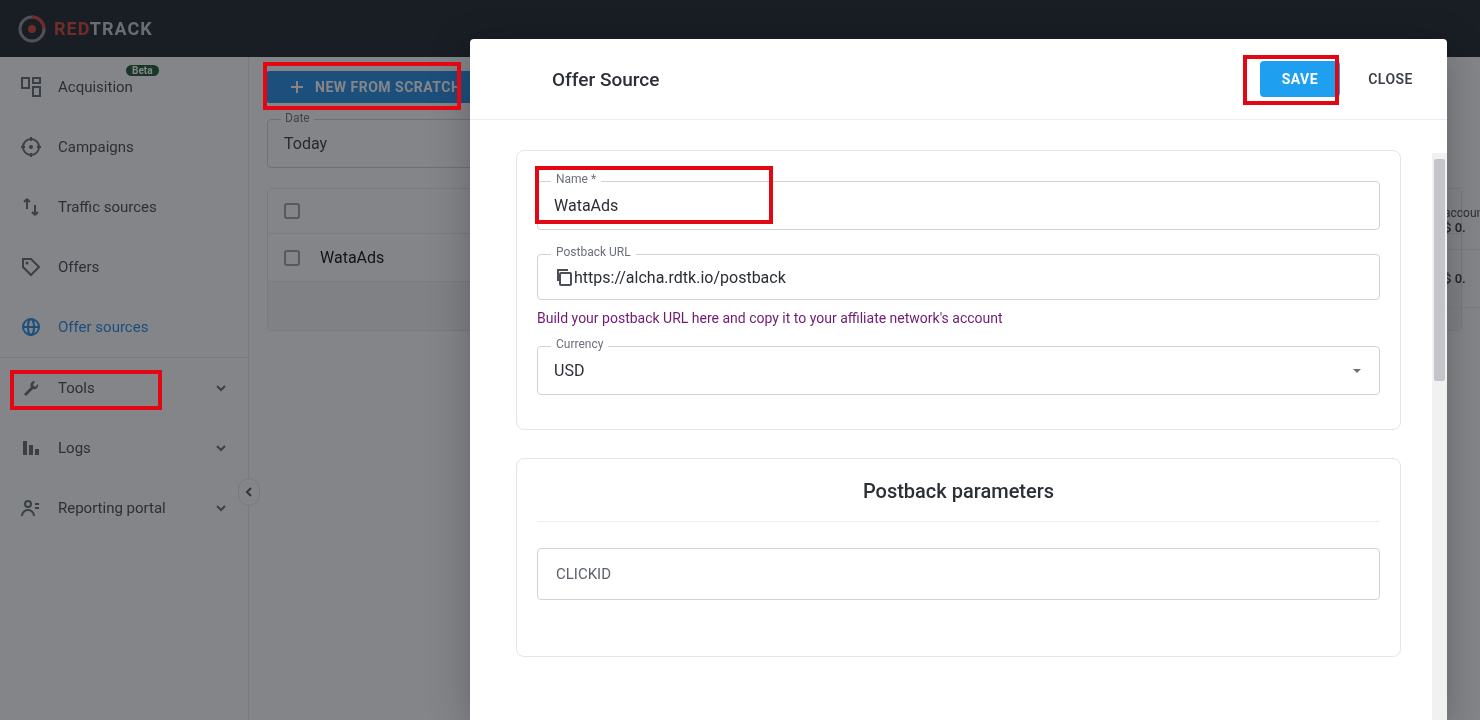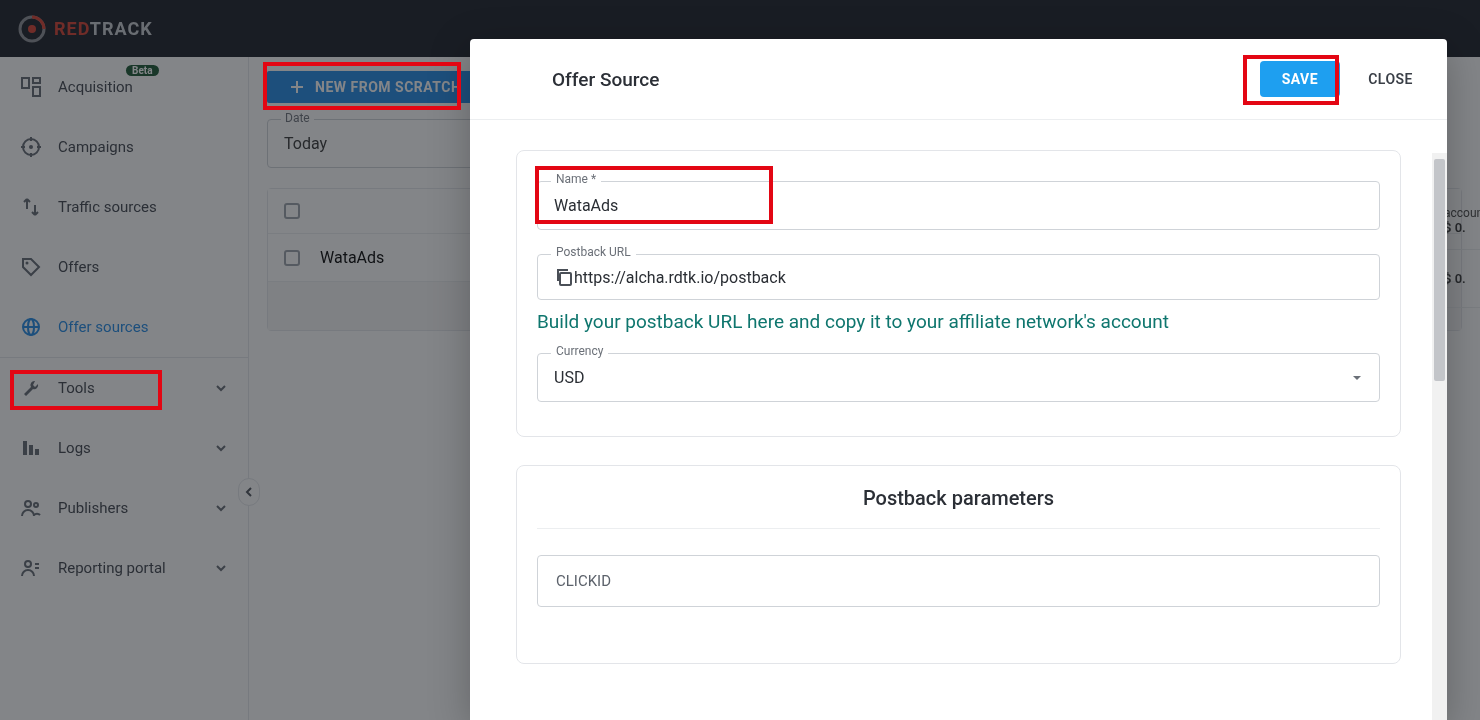--- a/index.html
+++ b/index.html
@@ -58,21 +58,21 @@
 
 .modal-body { flex: 1; overflow-y: auto; padding: 30px 46px; }
 .card { border: 1px solid #e3e5e9; border-radius: 8px; padding: 30px 20px 34px; margin-bottom: 28px; }
 
 .field { position: relative; margin-bottom: 24px; }
 .field .float-label { position: absolute; top: -9px; left: 14px; background: #fff; padding: 0 5px; font-size: 12px; color: #6b7078; z-index: 1; }
 .field input, .field .select { width: 100%; border: 1px solid #cfd3d8; border-radius: 4px; padding: 14px 16px; font-size: 16px; color: #2a2e34; background: #fff; outline: none; }
 .field .select { display: flex; align-items: center; justify-content: space-between; cursor: pointer; }
 .field .with-icon { display: flex; align-items: center; gap: 0; border: 1px solid #cfd3d8; border-radius: 4px; padding: 12px 16px; }
 .field .with-icon .url { font-size: 16px; color: #2a2e34; flex: 1; }
-.hint { font-size: 19px; color: #0f766e; margin-top: -14px; margin-bottom: 20px; }
+.hint { font-size: 14px; color: #701a75; margin-top: -14px; margin-bottom: 20px; }
 
 .section-title { font-size: 20px; color: #2b2f36; font-weight: 500; padding: 0 0 18px 0; text-align: center; }
 .section-divider { height: 1px; background: #eceef0; margin-bottom: 26px; }
 
 .param-box { border: 1px solid #cfd3d8; border-radius: 4px; padding: 16px 18px; font-size: 15px; color: #5c626b; margin-bottom: 22px; }
 
 
 .hl { position: absolute; border: 4px solid #e30613; z-index: 20; pointer-events: none; }
 
 
@@ -166,36 +166,20 @@
   </div>
   <div class="side-item">
     <span class="icon">
         <svg width="20" height="20" viewBox="0 0 20 20">
           <rect x="2" y="3" width="4" height="14" fill="currentColor"></rect>
           <rect x="8" y="7" width="4" height="10" fill="currentColor"></rect>
           <rect x="14" y="11" width="4" height="6" fill="currentColor"></rect>
         </svg>
       </span>
     <span>Logs</span>
-    <span class="chev">
-        <svg width="14" height="14" viewBox="0 0 14 14">
-          <path d="M3 5 L7 9 L11 5" fill="none" stroke="currentColor" stroke-width="2"></path>
-        </svg>
-      </span>
-  </div>
-  <div class="side-item">
-    <span class="icon">
-        <svg width="20" height="20" viewBox="0 0 20 20">
-          <circle cx="7" cy="6" r="3" fill="none" stroke="currentColor" stroke-width="2"></circle>
-          <path d="M1 18 a6 6 0 0 1 12 0" fill="none" stroke="currentColor" stroke-width="2"></path>
-          <circle cx="15" cy="7" r="2" fill="none" stroke="currentColor" stroke-width="2"></circle>
-          <path d="M13 17 a4 4 0 0 1 6 0" fill="none" stroke="currentColor" stroke-width="2"></path>
-        </svg>
-      </span>
-    <span>Publishers</span>
     <span class="chev">
         <svg width="14" height="14" viewBox="0 0 14 14">
           <path d="M3 5 L7 9 L11 5" fill="none" stroke="currentColor" stroke-width="2"></path>
         </svg>
       </span>
   </div>
   <div class="side-item">
     <span class="icon">
         <svg width="20" height="20" viewBox="0 0 20 20">
           <circle cx="7" cy="6" r="3" fill="none" stroke="currentColor" stroke-width="2"></circle>

